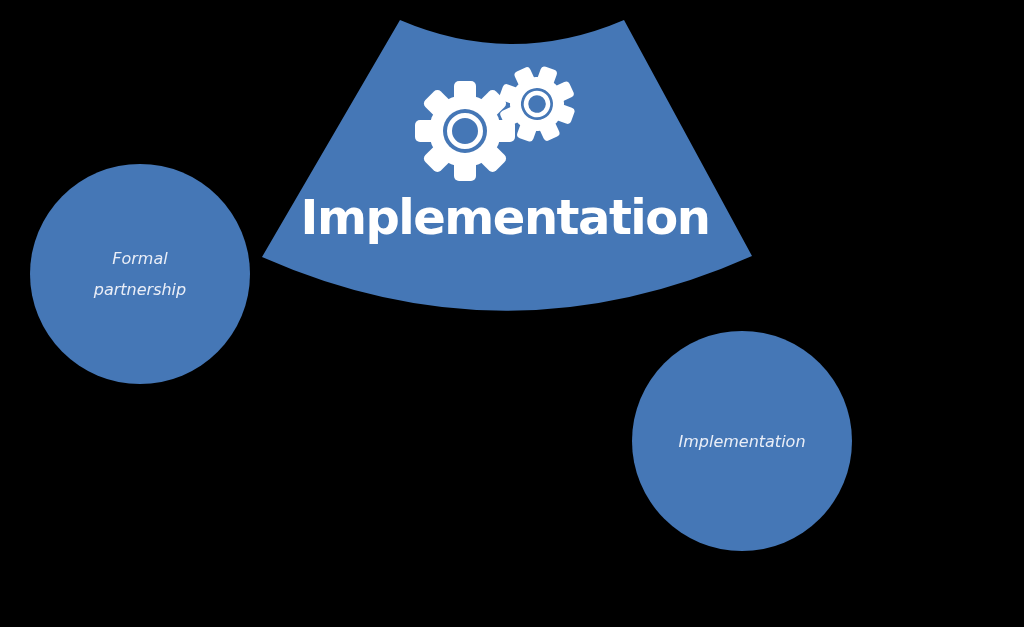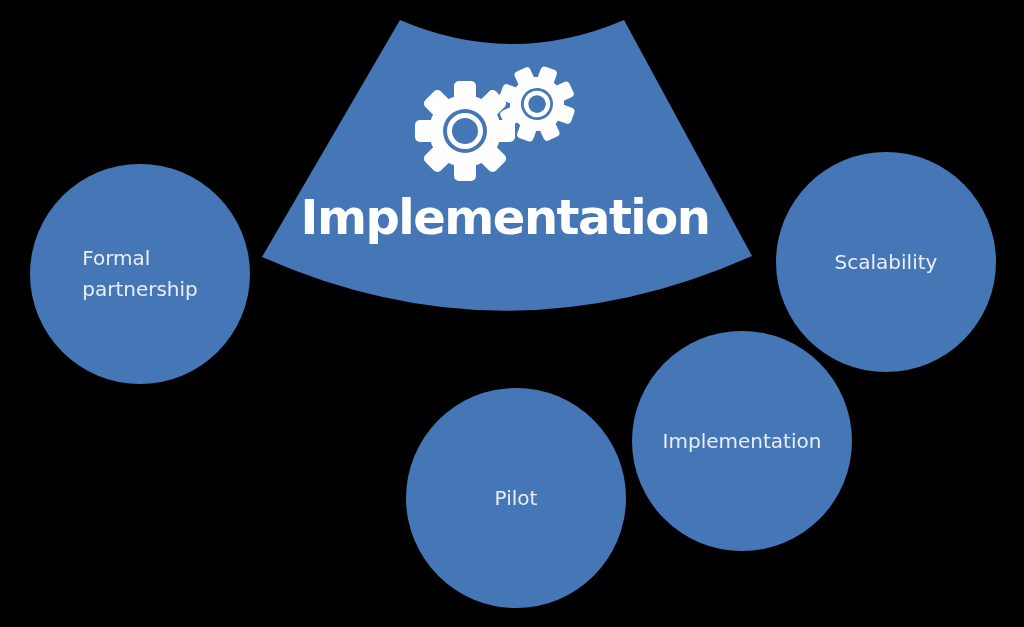--- a/index.html
+++ b/index.html
@@ -30,22 +30,23 @@
     font-size:48px;line-height:52px;font-weight:bold;letter-spacing:-1.5px;
     white-space:nowrap;
   }
   .node{
     position:absolute;width:220px;height:220px;border-radius:50%;
     background:var(--shape);
     display:flex;align-items:center;justify-content:center;
   }
   .node-label{
     color:var(--label);
-    font-size:20px;line-height:31px;text-align:left;
+    font-size:16px;line-height:31px;text-align:center;
     white-space:pre-line;
+    font-style:italic;
   }
   .node-1{left:30px;top:164px;}
   .node-2{left:187px;top:328px;}
   .node-3{left:406px;top:388px;}
   .node-4{left:632px;top:331px;}
   .node-5{left:776px;top:152px;}
 </style>
 </head>
 <body>
 
@@ -78,23 +79,17 @@
       </g>
     </g>
   </svg>
 
   <div class="banner-title">Implementation</div>
 
   <div class="node node-1">
     <div class="node-label">Formal
 partnership</div>
   </div>
-  <div class="node node-3">
-    <div class="node-label">Pilot</div>
-  </div>
   <div class="node node-4">
     <div class="node-label">Implementation</div>
-  </div>
-  <div class="node node-5">
-    <div class="node-label">Scalability</div>
   </div>
 
 </div>
 
 </body></html>

